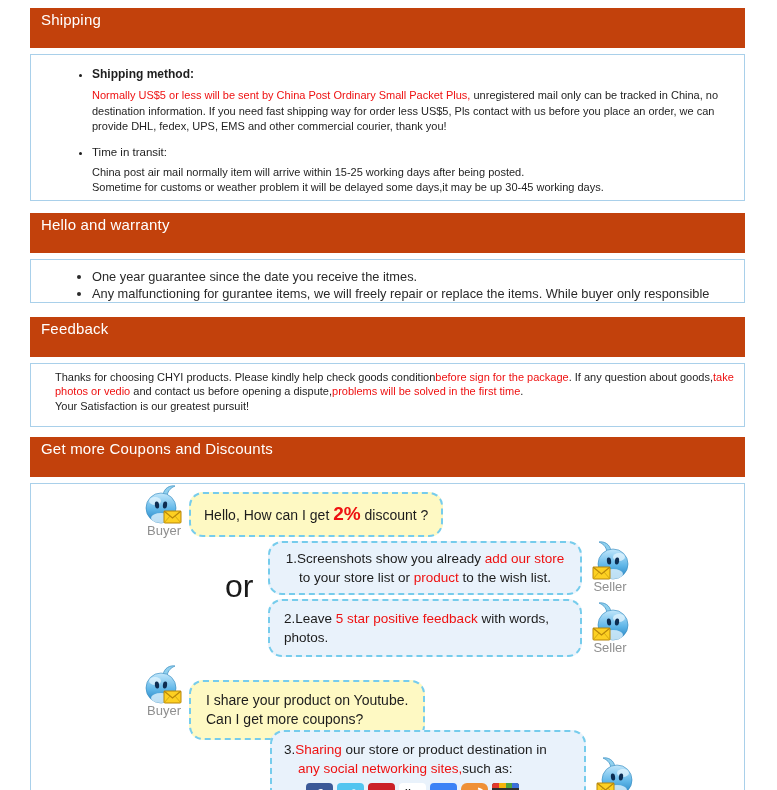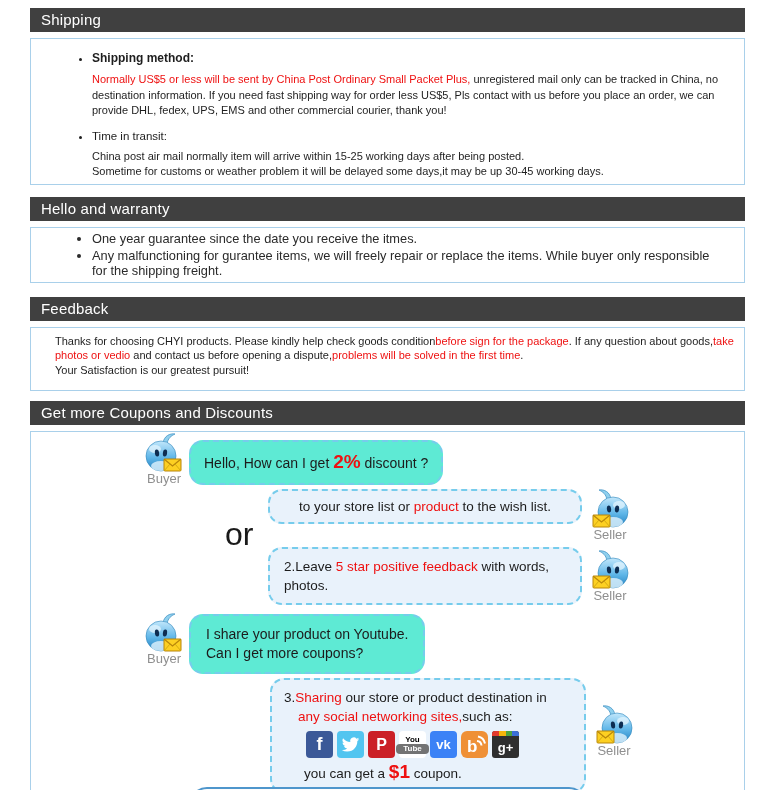--- a/index.html
+++ b/index.html
@@ -4,58 +4,58 @@
 <style>
   html,body { margin:0; padding:0; overflow:hidden; }
   body {
     width:777px; height:790px; background:#fff;
     font-family:"Liberation Sans", sans-serif; color:#222;
   }
   .page { box-sizing:border-box; width:777px; height:790px;
           padding:8px 32px 0 30px; position:relative; overflow:hidden; }
 
   
-  .bar { height:24px; line-height:24px; background:#404040; color:#fff;
+  .bar { height:40px; line-height:24px; background:#c2410c; color:#fff;
          font-size:15px; padding:0 11px; margin-bottom:6px; letter-spacing:.2px; }
 
   
   .box { box-sizing:border-box; border:1px solid #a9d0ea; background:#fff; overflow:hidden; }
   .mb12 { margin-bottom:12px; } .mb14 { margin-bottom:14px; } .mb10 { margin-bottom:10px; }
 
   .box-shipping { height:147px; padding:12px 20px 0 24px; font-size:11px; color:#1e1e1e; }
   .box-shipping ul { margin:0; padding-left:37px; }
   .box-shipping li { margin:0; }
   .bold-label { font-weight:bold; font-size:12px; }
   .plain-label { font-size:11.5px; }
   .para { margin:7px 0 11px 0; line-height:15.5px; }
 
-  .box-refund { height:56px; padding:3px 22px 0 24px; font-size:12.8px; color:#2a2a2a; }
+  .box-refund { height:44px; padding:9px 22px 0 24px; font-size:12.8px; color:#2a2a2a; }
   .box-refund ul { margin:0; padding-left:37px; line-height:15px; }
   .box-refund li { margin-bottom:2px; }
 
   .box-feedback { height:64px; padding:5px 10px 0 24px; font-size:11px; line-height:14px; color:#1e1e1e; }
   .fb-heading { font-weight:bold; font-size:12px; margin-left:14px; }
   .fb-body { margin:1px 0 0 0; }
   .fb-closing { margin-top:1px; }
 
   .red { color:#ee1111; }
   .big { font-size:19px; font-weight:bold; }
 
   
   .box-coupons { height:368px; position:relative; padding:0; }
   .chat { position:absolute; left:0; top:0; right:0; bottom:0; }
 
   .bubble { position:absolute; box-sizing:border-box; border:2px dashed #76ccec;
             border-radius:14px; font-size:14px; line-height:19px; color:#1c1c1c;
-            background:#5eead4; padding:10px 13px; white-space:nowrap; }
+            background:#fef9c3; padding:10px 13px; white-space:nowrap; }
   .bubble.seller { background:#e9f2fb; font-size:13.5px; white-space:normal; }
   .b-b1 { left:158px; top:8px; }
   .b-s1 { left:237px; top:57px; width:314px; text-align:center; padding:6px 8px; }
   .b-s2 { left:237px; top:115px; width:314px; padding:8px 14px; }
-  .b-b2 { left:158px; top:182px; padding:9px 15px; }
+  .b-b2 { left:158px; top:196px; padding:9px 15px; }
   .b-s3 { left:239px; top:246px; width:316px; padding:8px 12px; font-size:14px; }
   .s3-l2 { margin-left:14px; }
   .s3-l3 { margin-left:20px; }
   .or { position:absolute; left:194px; top:84px; font-size:32px; color:#1a1a1a; }
 
   .avatar { position:absolute; width:52px; text-align:center; }
   .avatar svg { display:block; margin:0 auto; }
   .avatar.seller svg { transform:scaleX(-1); }
   .avatar-label { font-size:13px; color:#8f8f8f; margin-top:-3px; }
   .av-b1 { left:107px; top:0; }
@@ -143,20 +143,21 @@
             <path d="M22 27 L30.5 34 L39 27" fill="none" stroke="#b8860b" stroke-width="1.2"></path>
             <path d="M22 39 L28 32 M39 39 L33 32" stroke="#caa10c" stroke-width="0.8" fill="none"></path>
           </g>
         </svg>
         <div class="avatar-label">Buyer</div>
       </div>
 
       <div class="bubble buyer b-b1"><span>Hello, How can I get </span><span class="red big">2%</span><span> discount ?</span></div>
 
       <div class="bubble seller b-s1">
+        <div><span>1.Screenshots show you already </span><span class="red">add our store</span></div>
         <div><span>to your store list or </span><span class="red">product</span><span> to the wish list.</span></div>
       </div>
 
       <div class="avatar seller av-s1">
         <svg width="44" height="42" viewBox="0 0 44 42">
           <path d="M21 11 C22 4 28 1 33 2 C29 4 26 6 25 12 Z" fill="#8fd0ee" stroke="#4a97c6" stroke-width="0.8"></path>
           <circle cx="19" cy="24" r="15" fill="url(#birdGrad)" stroke="#2e84bb" stroke-width="0.6"></circle>
           <ellipse cx="13" cy="17" rx="6" ry="4" fill="#eaf8ff" opacity="0.7"></ellipse>
           <ellipse cx="19" cy="34" rx="10" ry="5" fill="#d8eefb" opacity="0.85"></ellipse>
           <ellipse cx="15" cy="21" rx="2.1" ry="3.5" fill="#0d2d52" transform="rotate(-8 15 21)"></ellipse>

